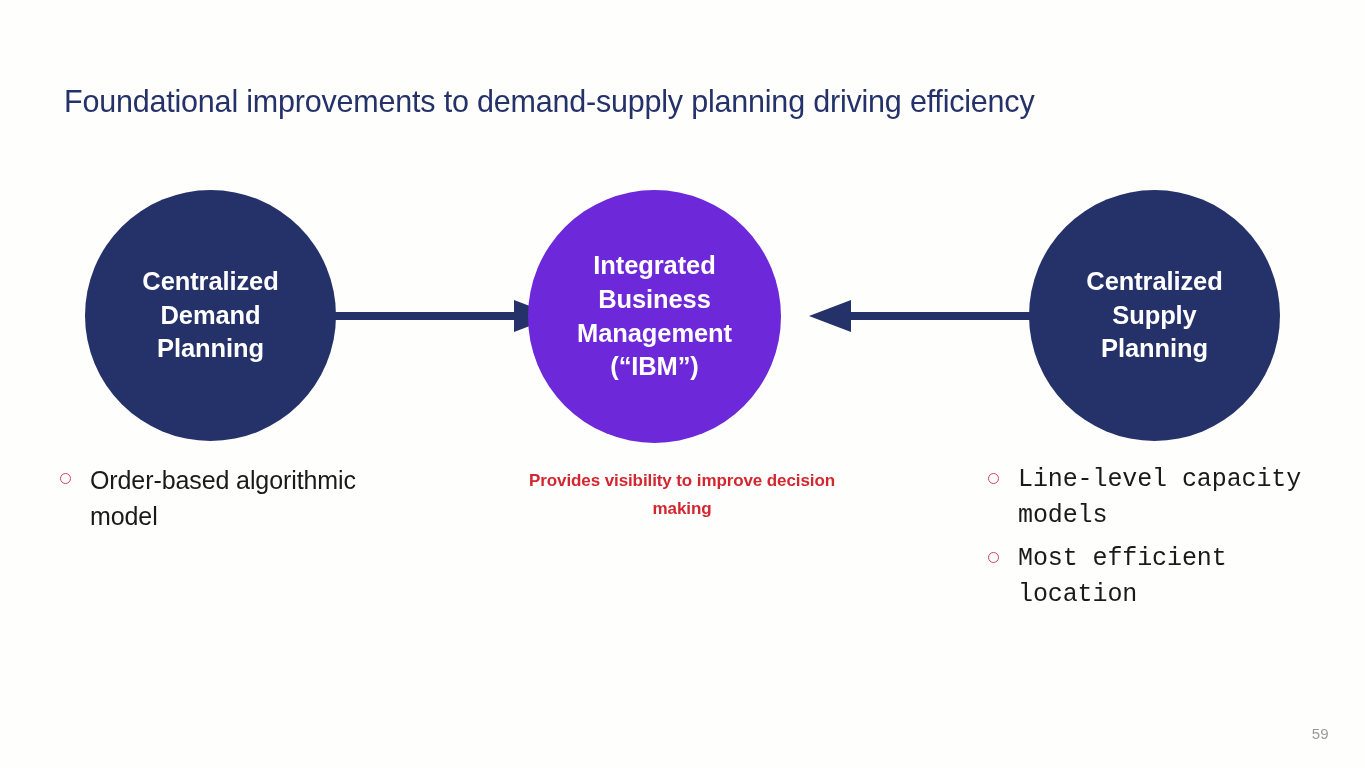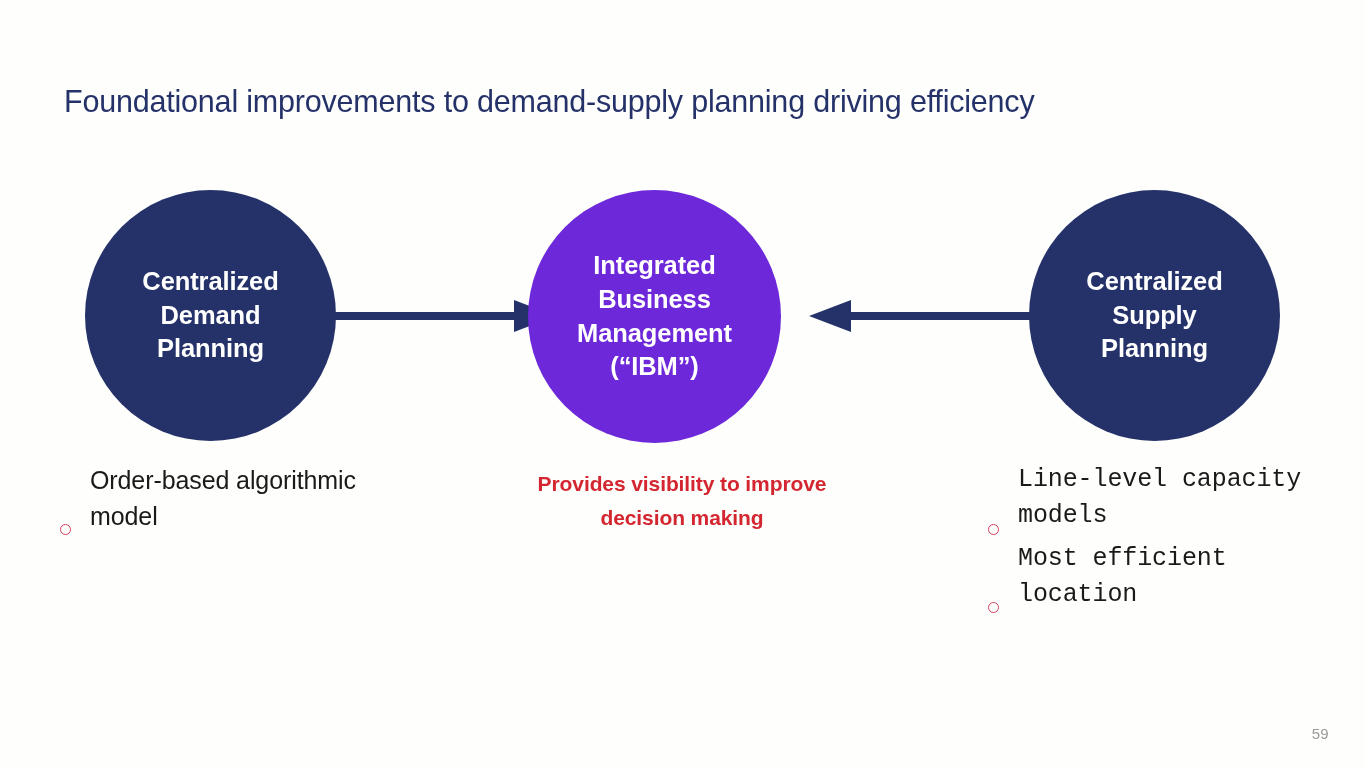--- a/index.html
+++ b/index.html
@@ -102,21 +102,21 @@
   
   .bullet-col {
     position: absolute;
     top: 462px;
   }
   #bullets-left  { left: 60px;  width: 350px; }
   #bullets-right { left: 988px; width: 355px; font-family: Liberation Mono, monospace; }
 
   .bullet-item {
     display: flex;
-    align-items: flex-end;
+    align-items: flex-start;
     margin-bottom: 6px;
   }
   .bullet-marker {
     flex: 0 0 auto;
     width: 11px;
     height: 11px;
     border: 1.6px solid #d6415f;
     border-radius: 50%;
     margin-top: 11px;
     margin-right: 19px;
@@ -129,21 +129,21 @@
     letter-spacing: -0.1px;
   }
 
   
   #center-caption {
     position: absolute;
     left: 517px;
     top: 467px;
     width: 330px;
     text-align: center;
-    font-size: 21px;
+    font-size: 17px;
     font-weight: bold;
     line-height: 1.62;
     color: #d42630;
     letter-spacing: -0.1px;
   }
 
   
   #page-number {
     position: absolute;
     right: 36px;

